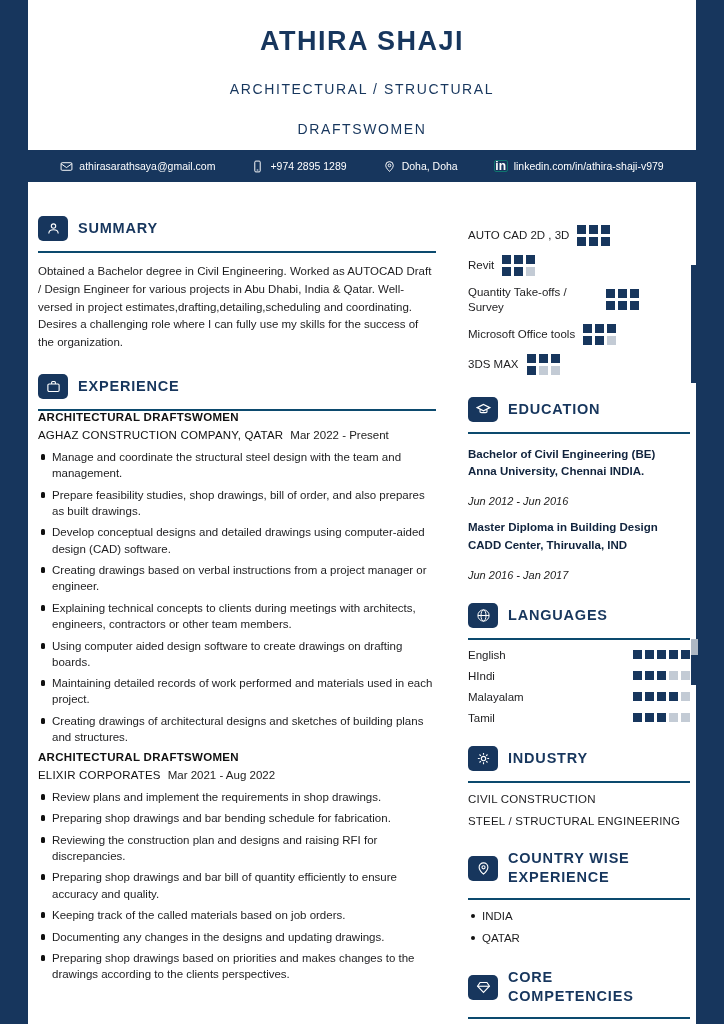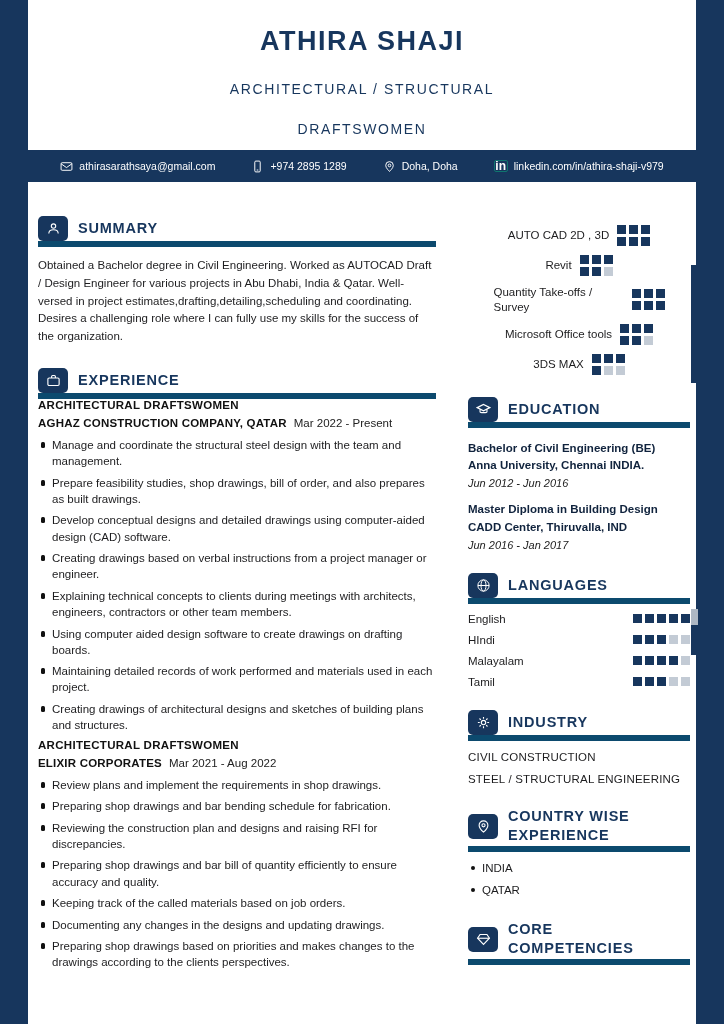--- a/index.html
+++ b/index.html
@@ -33,57 +33,57 @@
     display:inline-flex; align-items:center; justify-content:center;
     border:1px solid #0f766e; border-radius:2px; width:14px; height:12px;
     font-size:12px; font-weight:bold; line-height:1;
   }
 
   .columns { position:relative; z-index:2; display:flex; gap:32px; padding:34px 34px 0 38px; }
   .col-left { flex:0 0 398px; width:398px; }
   .col-right { flex:1; min-width:0; }
 
   section { margin-bottom:22px; position:relative; }
-  .sec-head { display:flex; align-items:center; gap:10px; border-bottom:6px solid #0c4a6e; padding-bottom:0; }
+  .sec-head { display:flex; align-items:center; gap:10px; border-bottom:2px solid #0c4a6e; padding-bottom:10px; }
   .sec-icon {
     width:30px; height:25px; flex:0 0 30px;
     background:#17365d; border-radius:5px;
     display:flex; align-items:center; justify-content:center;
   }
   .sec-icon svg { width:15px; height:15px; }
   h2 { margin:0; font-size:14.5px; color:#17365d; letter-spacing:0.8px; font-weight:bold; line-height:1.35; }
   .wrap-head h2 { max-width:150px; }
   .wrap-head-core h2 { max-width:120px; }
 
   .summary-text { font-size:11.5px; line-height:1.55; margin:10px 0 0; }
 
   .job { margin-top:0; }
   .job-title { font-weight:bold; font-size:11.5px; color:#111; letter-spacing:0.3px; }
   .job-company-line { margin-top:6px; font-size:11.5px; color:#111; }
-  .job-company { font-weight:bold; letter-spacing:0.2px; }
+  .job-company { font-weight:normal; letter-spacing:0.2px; }
   .job-dates { margin-left:7px; color:#222; }
   ul.bullets { list-style:none; margin:8px 0 0; padding:0; }
   ul.bullets li { position:relative; padding-left:14px; font-size:11.5px; line-height:1.4; margin-bottom:5.5px; }
   ul.bullets li::before { content:""; position:absolute; left:3px; top:5px; width:3.5px; height:6px; background:#111; border-radius:1.5px; }
   ul.bullets.round li::before { width:4px; height:4px; border-radius:50%; top:6px; }
 
-  .skill-row { display:flex; justify-content:center; align-items:center; margin-top:9px; }
+  .skill-row { display:flex; justify-content:flex-start; align-items:center; margin-top:9px; }
   .skill-label { font-size:11.5px; line-height:1.3; max-width:130px; }
   .squares { display:flex; flex-wrap:wrap; width:41px; gap:3px; justify-content:flex-end; row-gap:3px; }
   .squares.single { width:auto; flex-wrap:nowrap; }
   .sq { width:9px; height:9px; flex:0 0 9px; }
   .sq.on { background:#17365d; }
   .sq.off { background:#c3cbd5; }
 
   .lang-row { display:flex; justify-content:space-between; align-items:center; margin-top:9px; }
   .lang-label { font-size:11.5px; }
 
   .edu { margin-top:12px; }
   .edu-degree, .edu-school { font-weight:bold; font-size:11.5px; line-height:1.5; color:#10233d; }
-  .edu-dates { font-style:italic; font-size:11px; margin-top:3px; color:#222; }
+  .edu-dates { font-style:italic; font-size:11px; margin-top:15px; color:#222; }
 
   .industry-item { font-size:11.5px; margin-top:10px; letter-spacing:0.2px; }
 
   .vbar { position:absolute; width:7px; background:#17365d; right:-8px; }
   .vbar.skills-bar { top:40px; height:118px; }
   .vbar.lang-bar { top:36px; height:46px; background:linear-gradient(to bottom, #aeb8c4 0 35%, #17365d 35% 100%); }
 </style>
 </head>
 <body>
 

